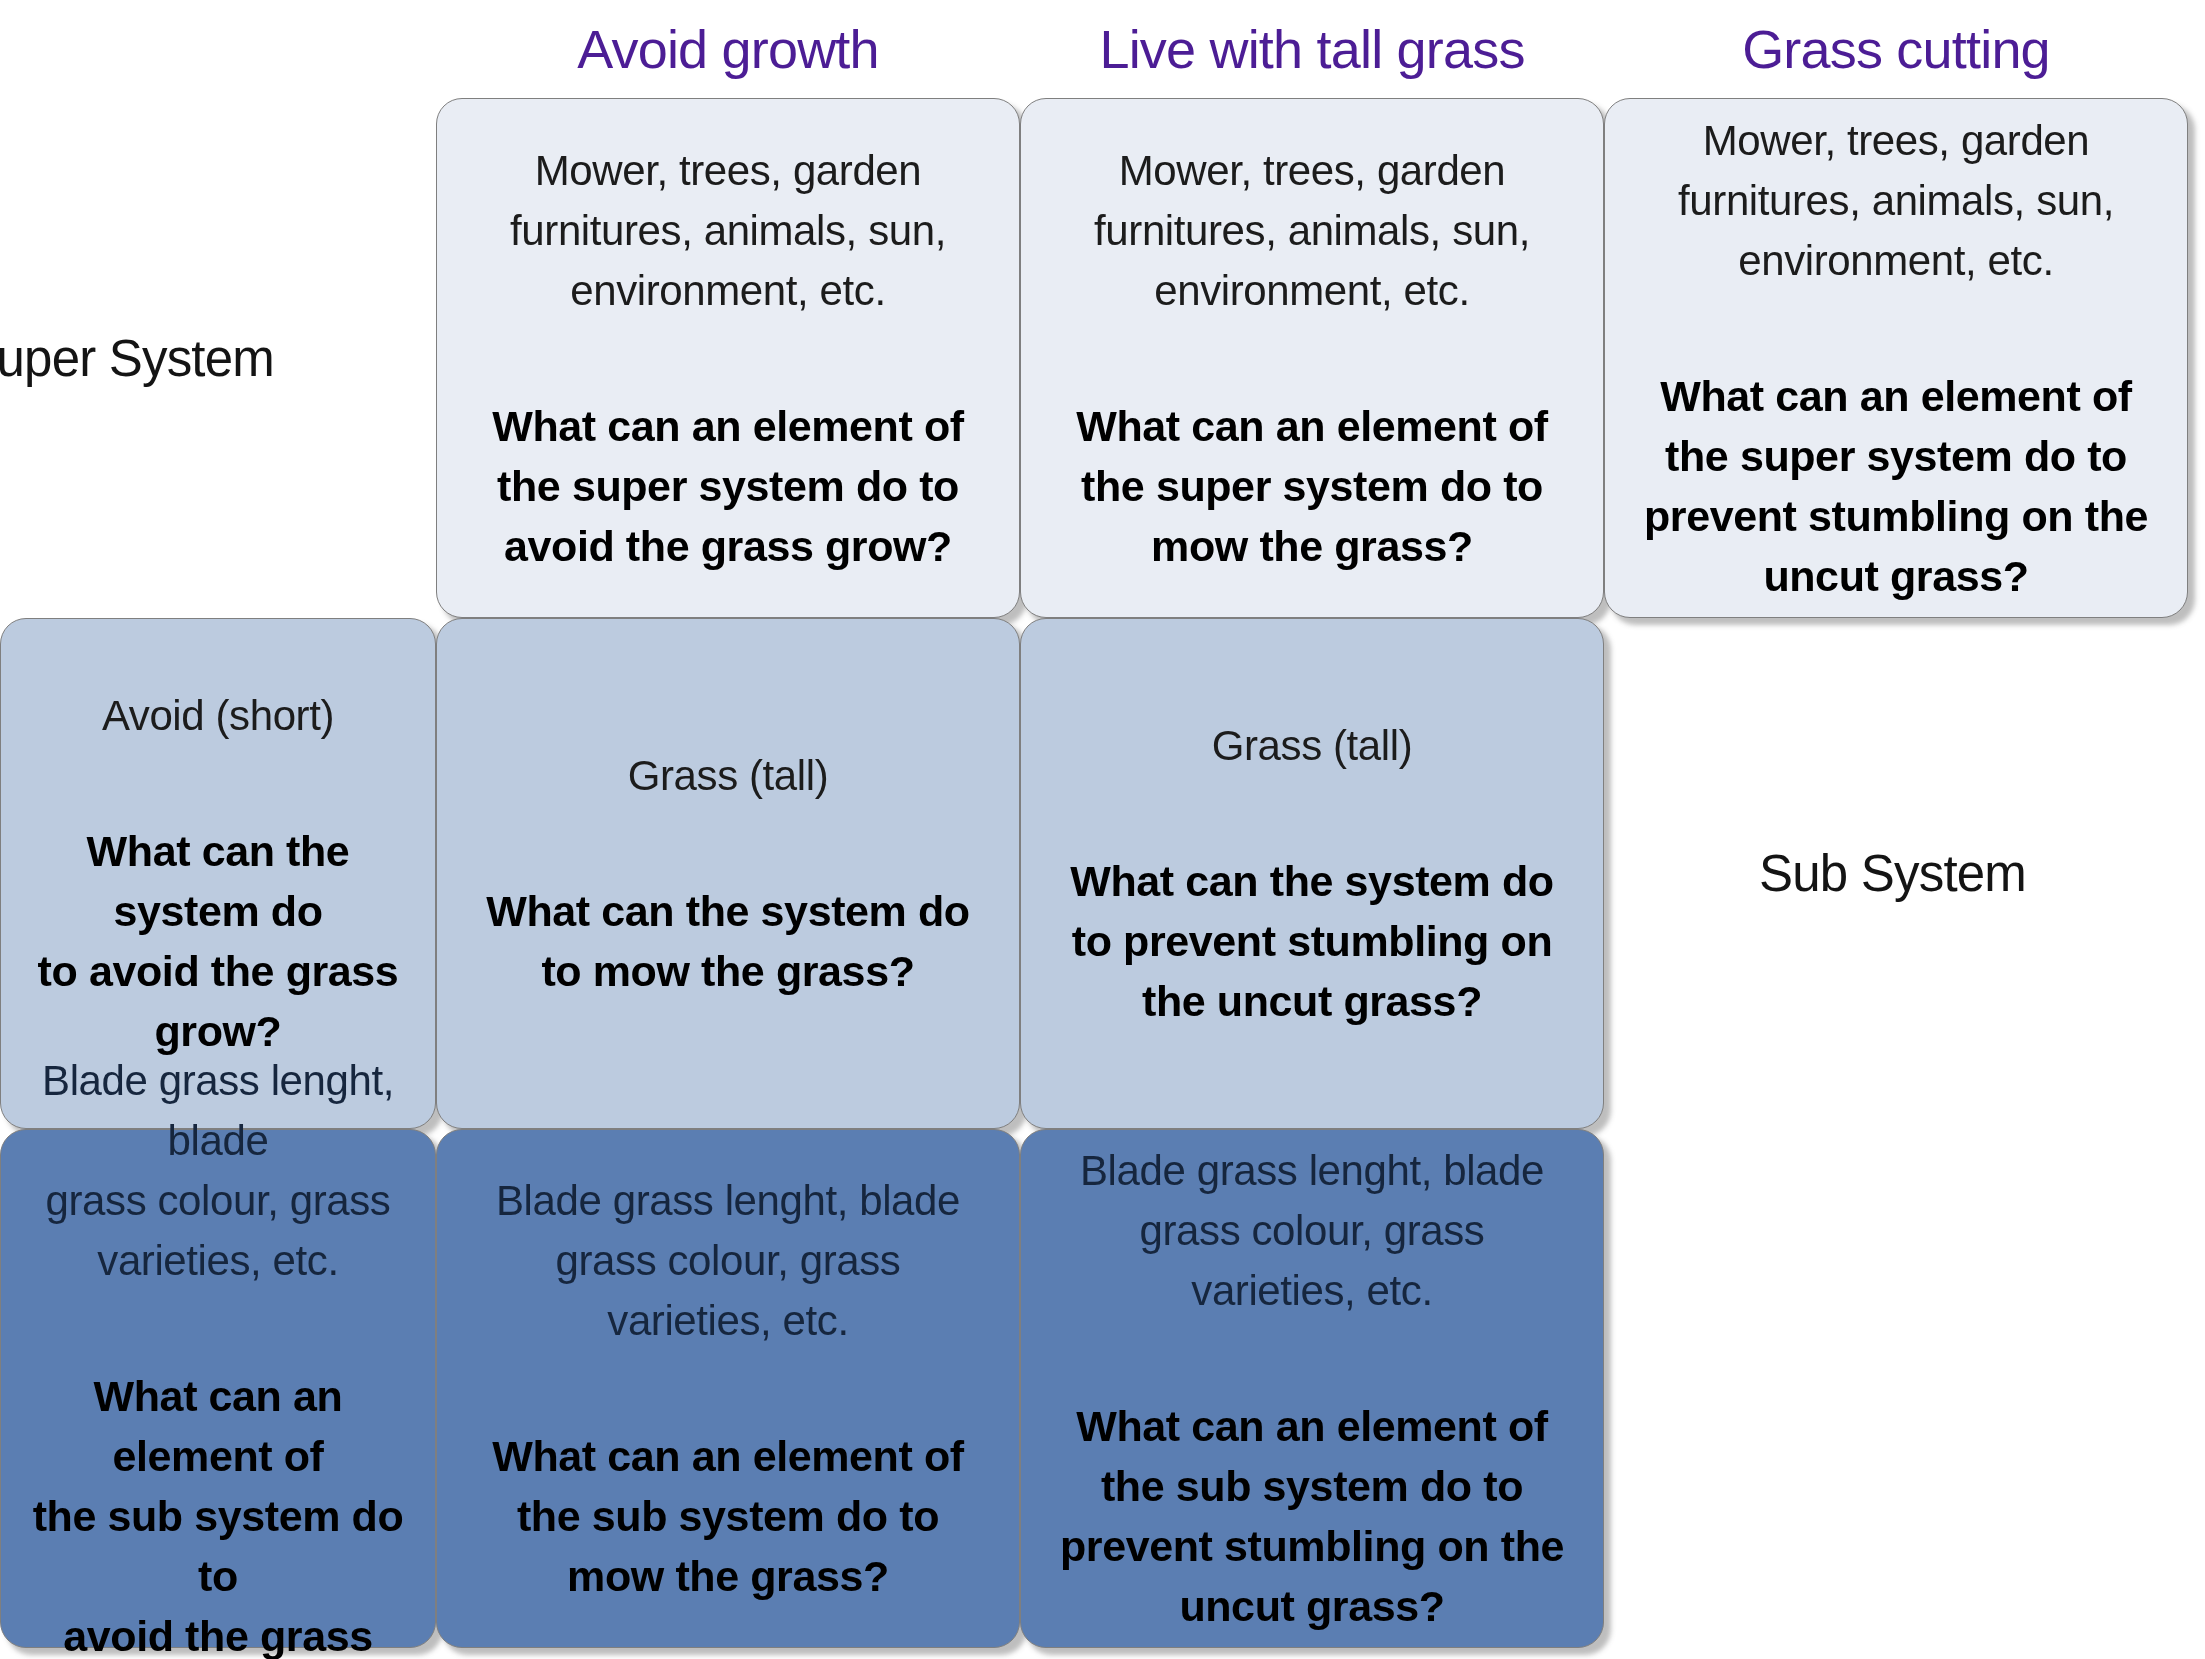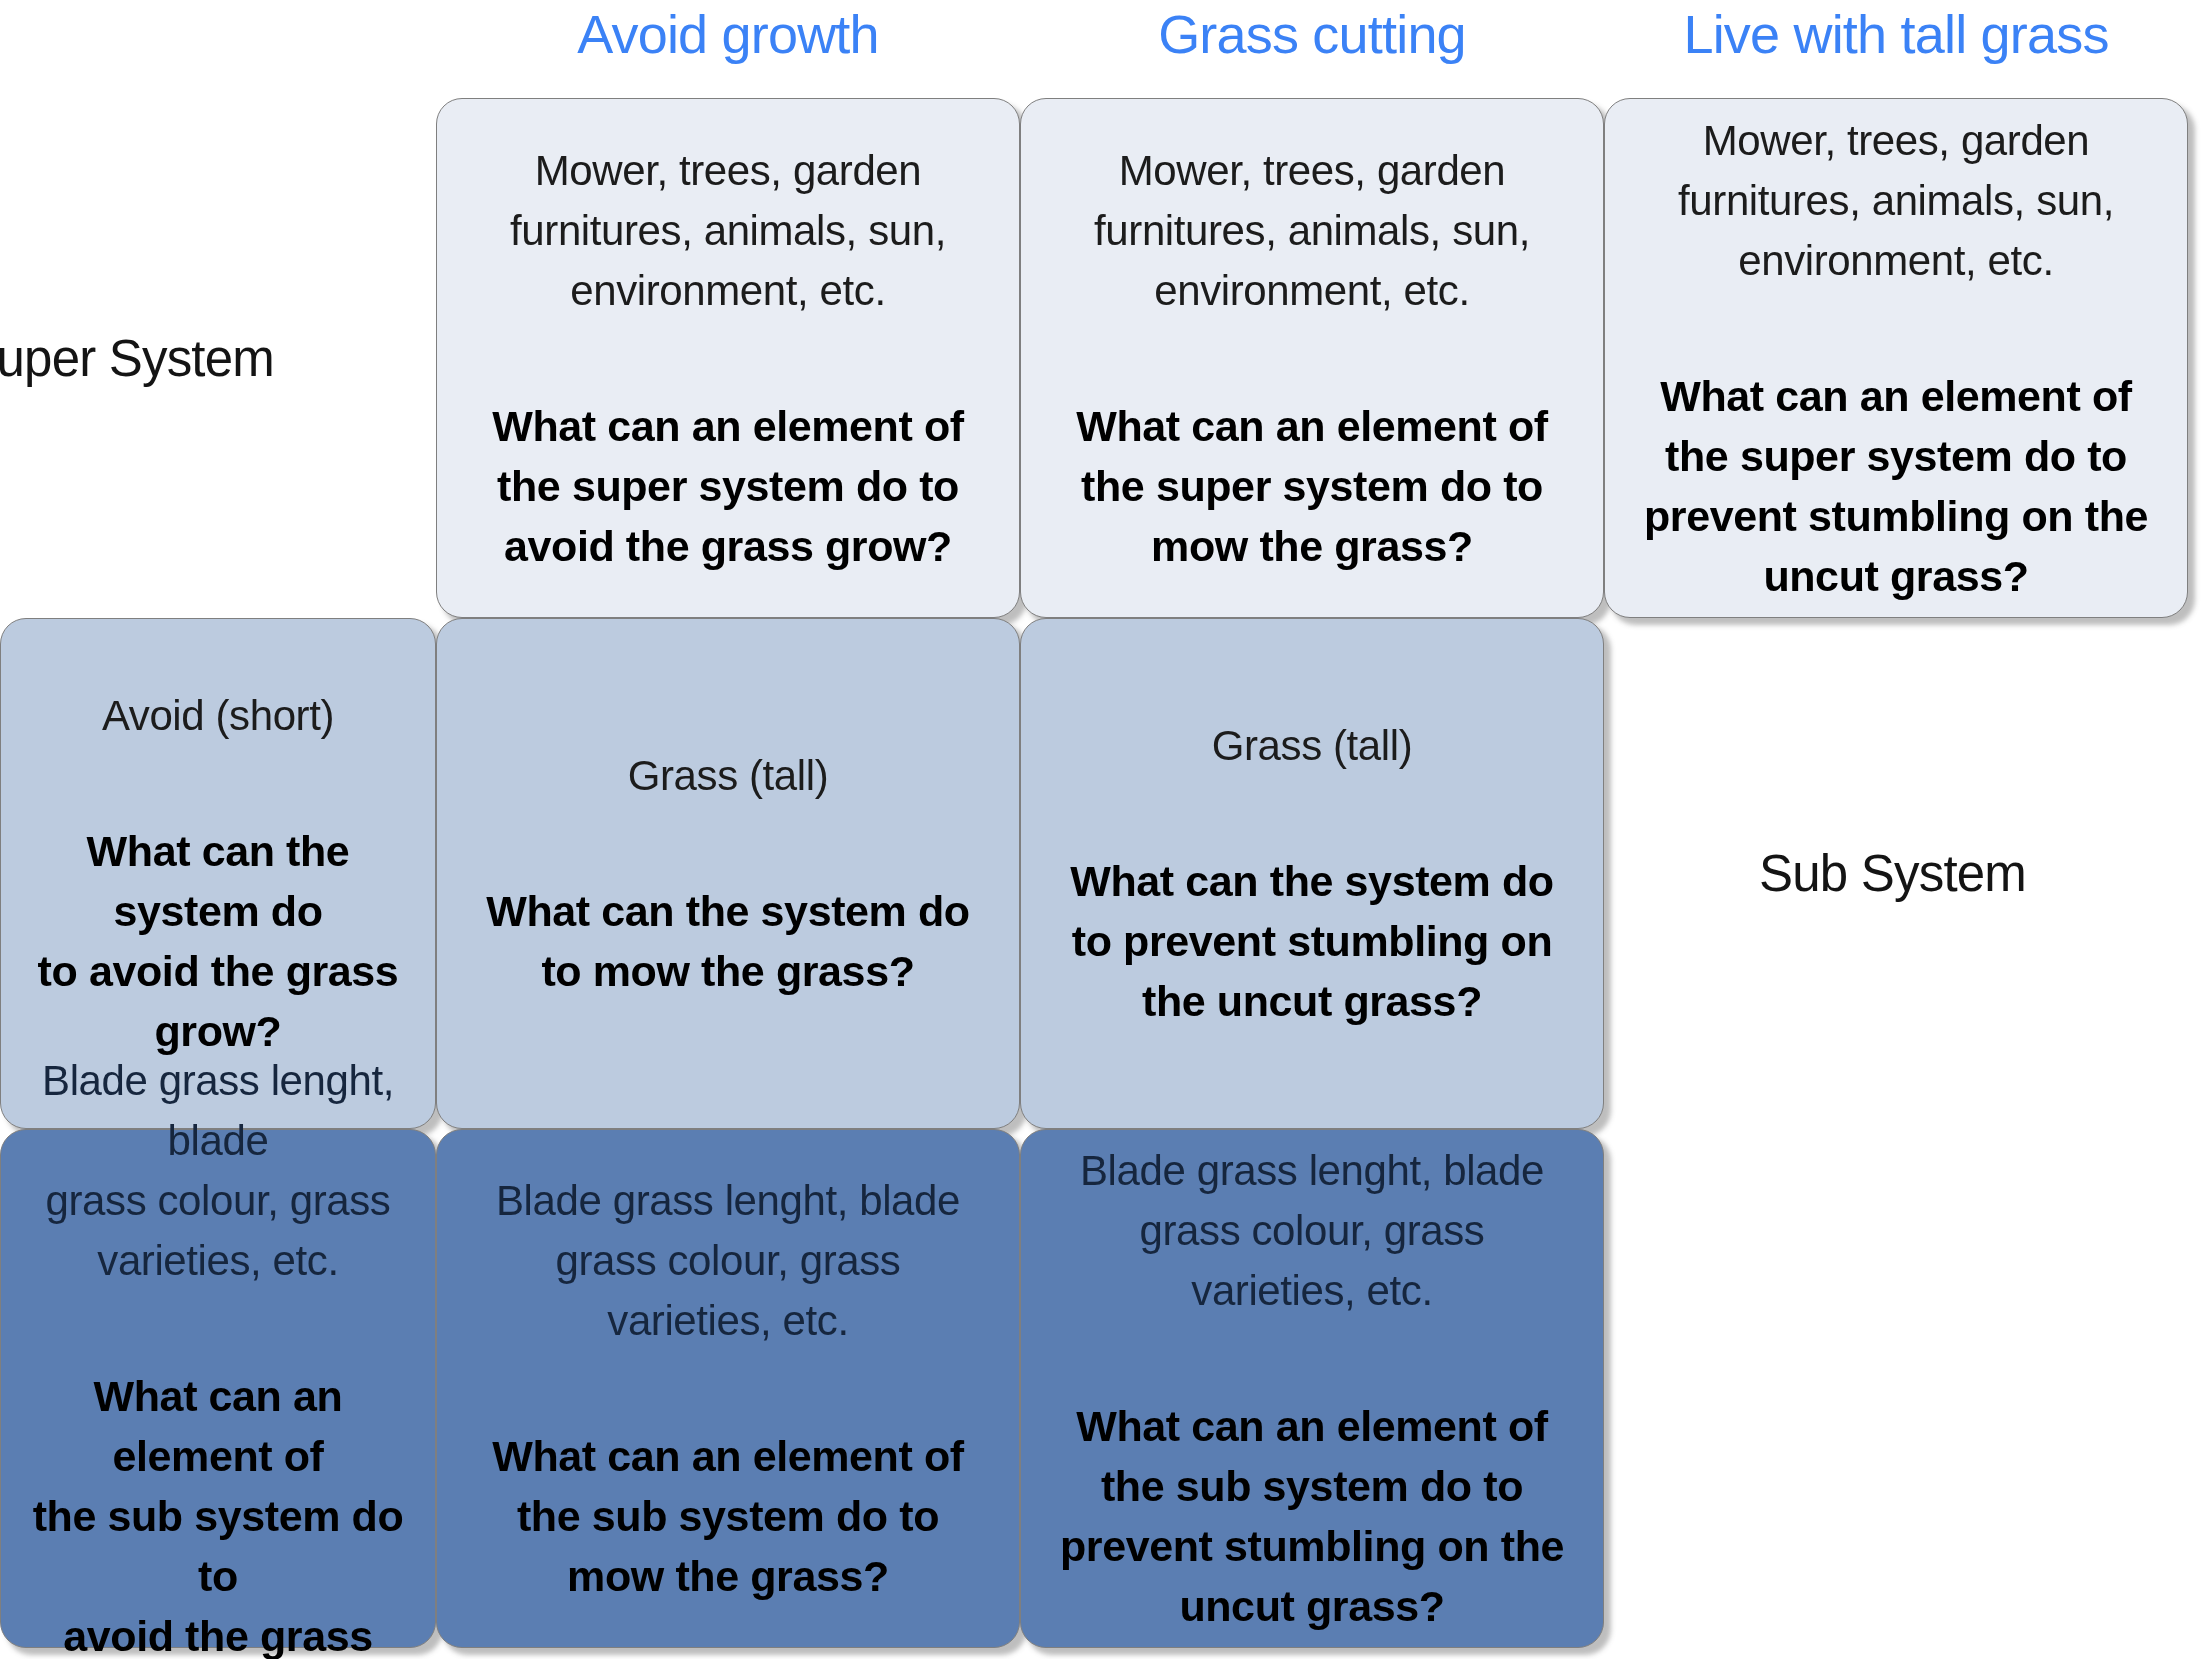--- a/index.html
+++ b/index.html
@@ -12,23 +12,23 @@
     overflow:hidden;
   }
   .grid{
     position:absolute;left:0;top:0;
     display:grid;
     grid-template-columns:436px 584px 584px 584px;
     grid-template-rows:98px 520px 511px 519px;
   }
   .col-header{
     display:flex;justify-content:center;align-items:flex-start;
-    padding-top:3px;
+    padding-top:18px;
     font-size:54px;line-height:1.15;
-    color:#3b82f6;
+    color:#4c1d95;
     letter-spacing:-0.8px;
   }
   .corner{background:#ffffff;}
   .row-label{
     display:flex;align-items:center;justify-content:flex-end;
     padding-right:162px;
     font-size:51px;
     color:#141414;
     letter-spacing:-0.8px;
     white-space:nowrap;
@@ -62,22 +62,22 @@
   .r3 .desc{color:#16263e;}
 </style>
 </head>
 <body>
 
 <div class="canvas">
   <div class="grid">
 
     <div class="corner"></div>
     <div class="col-header">Avoid growth</div>
+    <div class="col-header">Live with tall grass</div>
     <div class="col-header">Grass cutting</div>
-    <div class="col-header">Live with tall grass</div>
 
     <div class="row-label">Super System</div>
     <div class="cell r1">
       <p class="desc">Mower, trees, garden
 furnitures, animals, sun,
 environment, etc.</p>
       <p class="q">What can an element of
 the super system do to
 avoid the grass grow?</p>
     </div>

